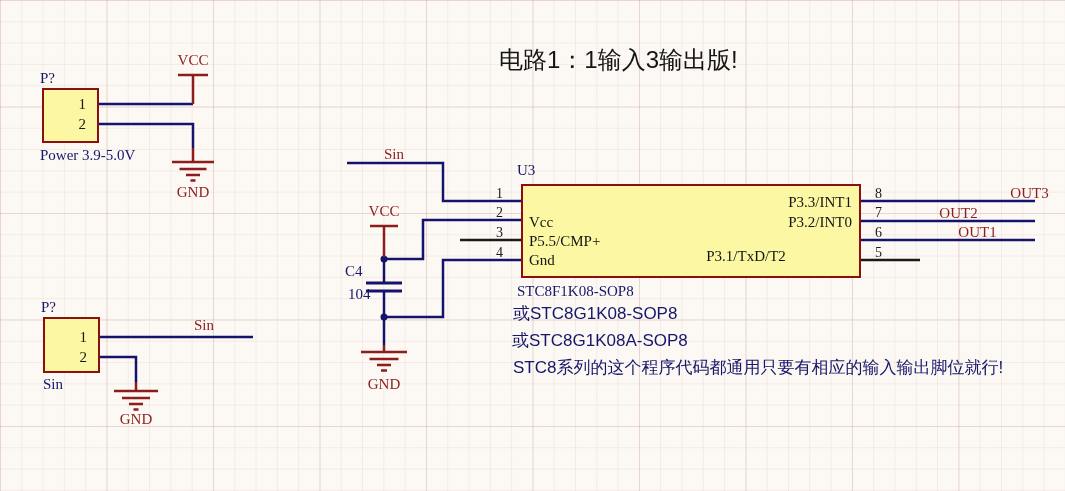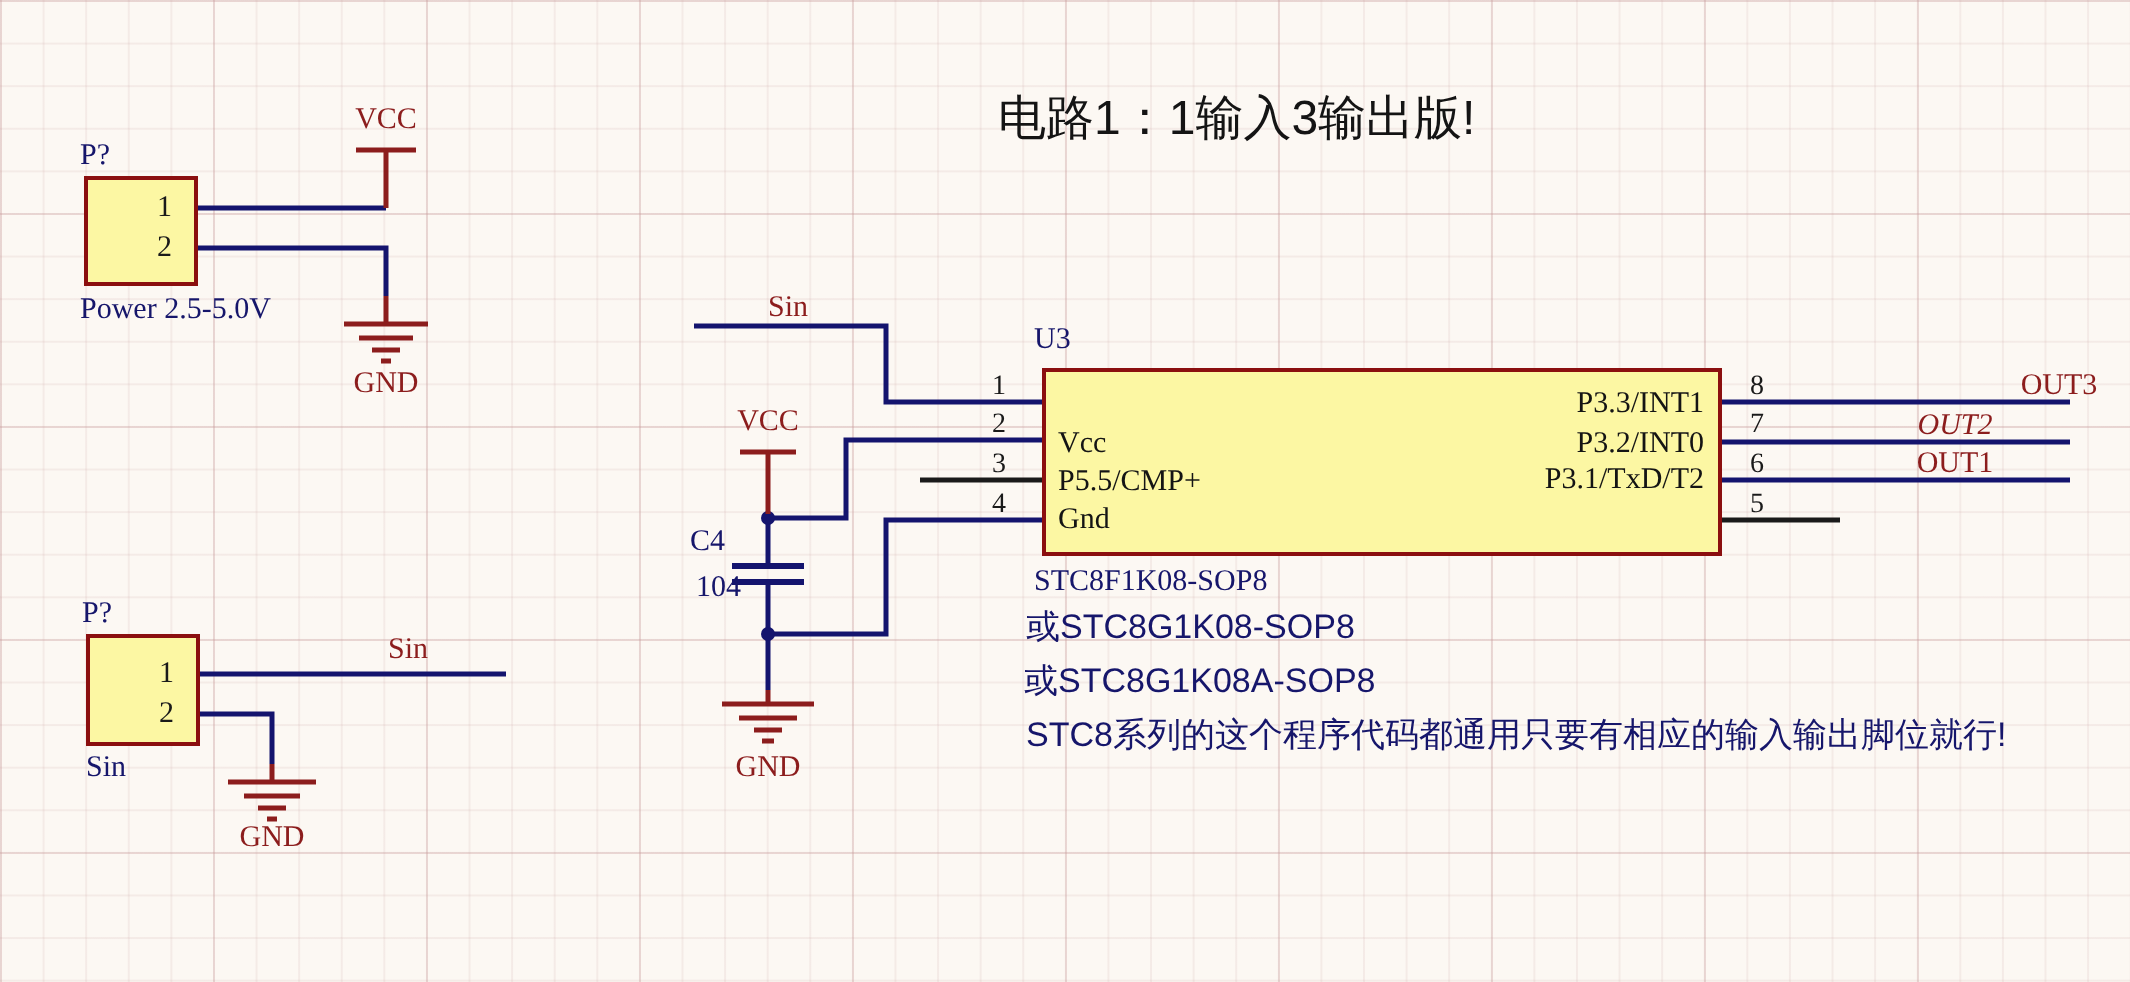--- a/index.html
+++ b/index.html
@@ -100,21 +100,21 @@
       </g>
     </g>
   </svg>
 
   <div class="abs title sans" style="left:499px;top:30px;margin-top:16px;">电路1：1输入3输出版!</div>
 
   <div class="abs serif t15 blue" style="left:40px;top:70px;">P?</div>
   <div class="comp-box" style="left:42px;top:88px;width:57px;height:55px;"></div>
   <div class="abs serif t15 black rt" style="left:45px;top:96px;width:41px;">1</div>
   <div class="abs serif t15 black rt" style="left:45px;top:116px;width:41px;">2</div>
-  <div class="abs serif t15 blue" style="left:40px;top:147px;">Power 2.5-5.0V</div>
+  <div class="abs serif t15 blue" style="left:40px;top:147px;">Power 3.9-5.0V</div>
   <div class="abs serif t15 maroon ctr" style="left:171px;top:52px;width:44px;">VCC</div>
   <div class="abs serif t15 maroon ctr" style="left:171px;top:184px;width:44px;">GND</div>
 
   <div class="abs serif t15 blue" style="left:41px;top:299px;">P?</div>
   <div class="comp-box" style="left:43px;top:317px;width:57px;height:56px;"></div>
   <div class="abs serif t15 black rt" style="left:46px;top:329px;width:41px;">1</div>
   <div class="abs serif t15 black rt" style="left:46px;top:349px;width:41px;">2</div>
   <div class="abs serif t15 blue" style="left:43px;top:376px;">Sin</div>
   <div class="abs serif t15 maroon" style="left:194px;top:317px;">Sin</div>
   <div class="abs serif t15 maroon ctr" style="left:114px;top:411px;width:44px;">GND</div>
@@ -133,29 +133,29 @@
   <div class="abs serif t14 black rt" style="left:463px;top:205px;width:40px;">2</div>
   <div class="abs serif t14 black rt" style="left:463px;top:225px;width:40px;">3</div>
   <div class="abs serif t14 black rt" style="left:463px;top:245px;width:40px;">4</div>
 
   <div class="abs pinname serif" style="left:529px;top:214px;">Vcc</div>
   <div class="abs pinname serif" style="left:529px;top:233px;">P5.5/CMP+</div>
   <div class="abs pinname serif" style="left:529px;top:252px;">Gnd</div>
 
   <div class="abs pinname serif rt" style="left:640px;top:194px;width:212px;">P3.3/INT1</div>
   <div class="abs pinname serif rt" style="left:640px;top:214px;width:212px;">P3.2/INT0</div>
-  <div class="abs pinname serif rt" style="left:640px;top:232px;width:212px;">P3.1/TxD/T2</div>
+  <div class="abs pinname serif rt" style="left:640px;top:248px;width:212px;text-align:center;">P3.1/TxD/T2</div>
 
   <div class="abs serif t14 black" style="left:875px;top:186px;">8</div>
   <div class="abs serif t14 black" style="left:875px;top:205px;">7</div>
   <div class="abs serif t14 black" style="left:875px;top:225px;">6</div>
   <div class="abs serif t14 black" style="left:875px;top:245px;">5</div>
 
   <div class="abs serif t15 maroon ctr" style="left:992px;top:185px;width:75px;">OUT3</div>
-  <div class="abs serif t15 maroon ctr" style="left:940px;top:205px;width:75px;font-style:italic;">OUT2</div>
+  <div class="abs serif t15 maroon ctr" style="left:921px;top:205px;width:75px;">OUT2</div>
   <div class="abs serif t15 maroon ctr" style="left:940px;top:224px;width:75px;">OUT1</div>
 
   <div class="abs serif t15 blue" style="left:517px;top:283px;">STC8F1K08-SOP8</div>
   <div class="abs sans t17 blue" style="left:513px;top:304px;">或STC8G1K08-SOP8</div>
   <div class="abs sans t17 blue" style="left:501px;top:331px;margin-left:11px;">或STC8G1K08A-SOP8</div>
   <div class="abs sans t17 blue" style="left:513px;top:358px;">STC8系列的这个程序代码都通用只要有相应的输入输出脚位就行!</div>
 
 </div>
 
 </body></html>

